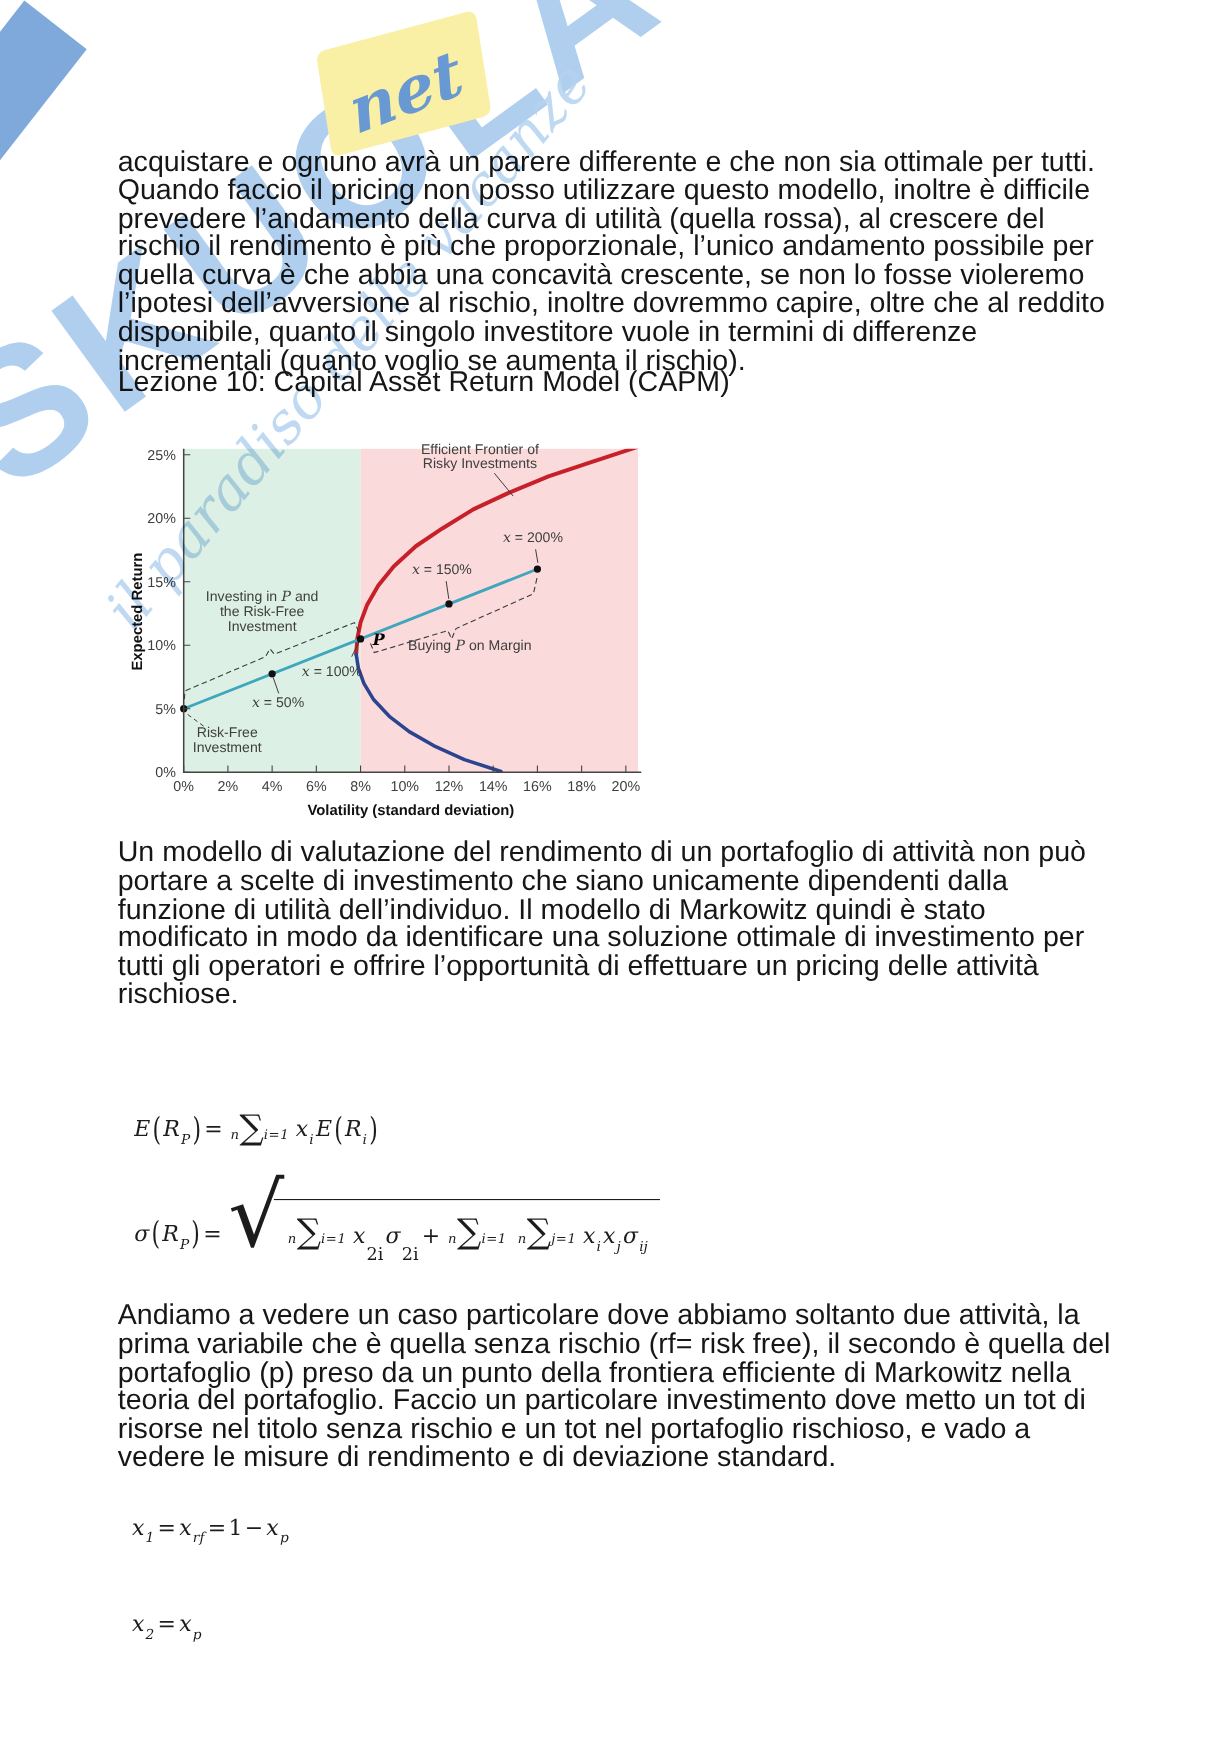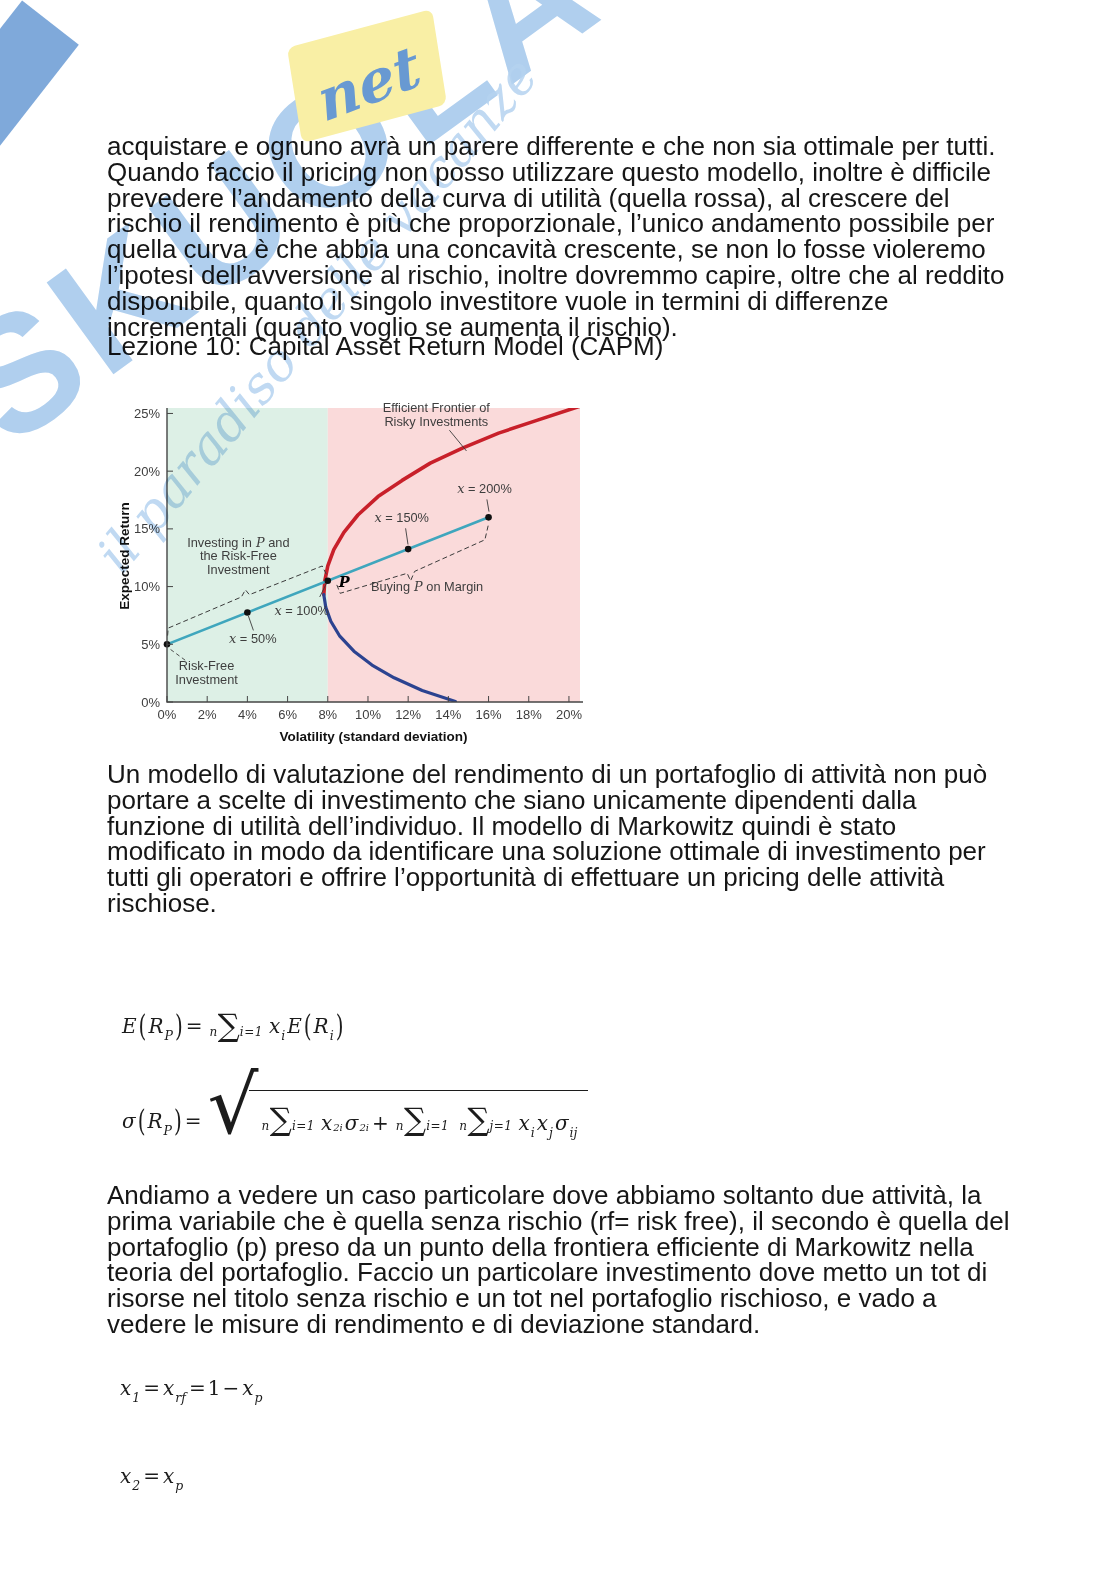--- a/index.html
+++ b/index.html
@@ -14,21 +14,21 @@
   
   .formula{position:absolute;display:flex;align-items:center;font-family:"DejaVu Serif", serif;font-size:20px;color:#1c1c1c;}
   .formula span{display:inline-block;}
   .var{font-style:italic;margin:0 1px;}
   .num{font-style:normal;}
   .op{font-style:normal;margin:0 2px;}
   .paren{transform:scaleY(1.45);font-size:20px;margin:0 1px;}
   .bs{display:inline-flex;margin:16px 1px;}
   .bs .base{font-style:italic;}
   .sb{font-size:12.5px;font-style:italic;align-self:flex-end;position:relative;top:7px;margin-left:1px;}
-  .ss{display:inline-flex;flex-direction:column;align-items:flex-start;font-size:10px;font-style:italic;line-height:1.1;position:relative;top:1px;margin-left:1px;}
+  .ss{display:inline-flex;flex-direction:column;align-items:flex-start;font-size:16px;line-height:1.1;position:relative;top:15px;margin-left:1px;}
   .sum{display:inline-flex;flex-direction:column;align-items:center;line-height:1;margin:0 5px;}
   .sum .lim{font-size:12px;font-style:italic;letter-spacing:.5px;}
   .sum .sg{font-size:31px;font-style:normal;line-height:.95;padding:1px 0;}
   .sqrt{display:inline-flex;align-items:stretch;margin-left:4px;}
   .rad{font-size:80px;line-height:0;align-self:center;position:relative;top:3px;margin-right:-10px;font-style:normal;}
   .radicand{display:inline-flex;align-items:center;border-top:1.8px solid #1c1c1c;padding:4px 10px 0 8px;}
 
   
   .watermark{position:absolute;inset:0;z-index:5;pointer-events:none;mix-blend-mode:multiply;}
   .wm-corner{position:absolute;left:-28px;top:8px;width:72px;height:138px;background:#7fa9da;transform:rotate(38deg);}

